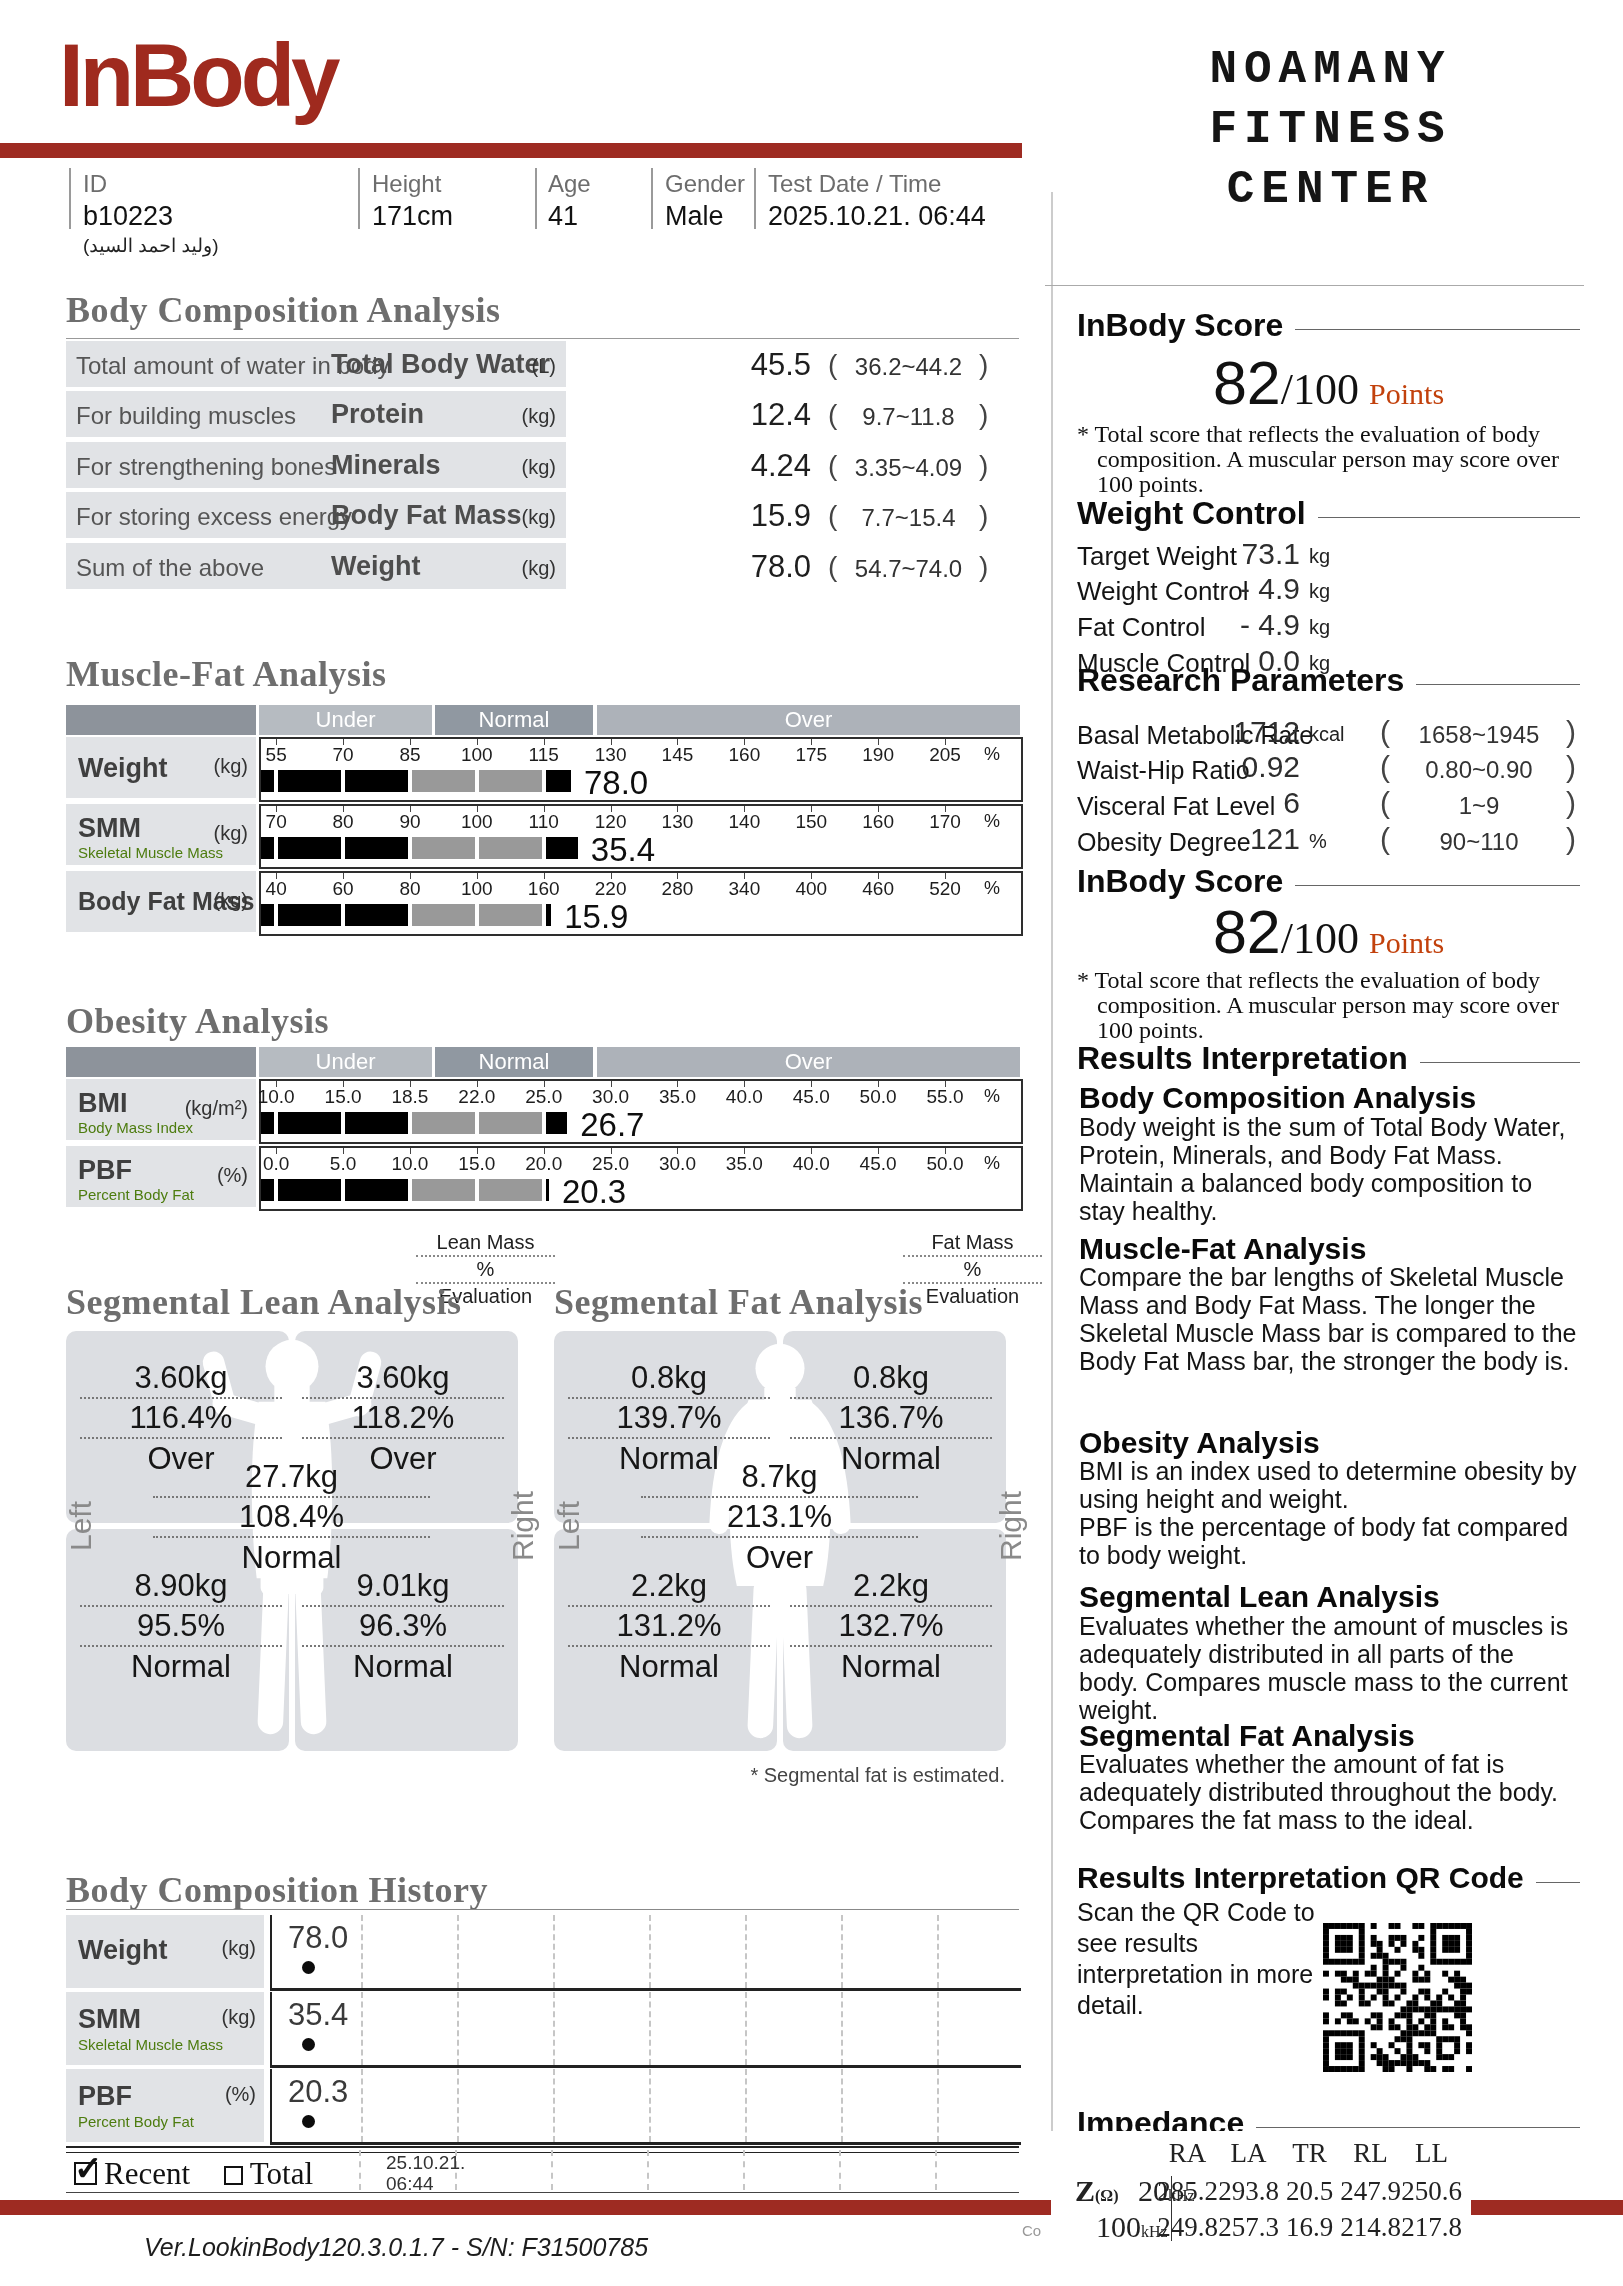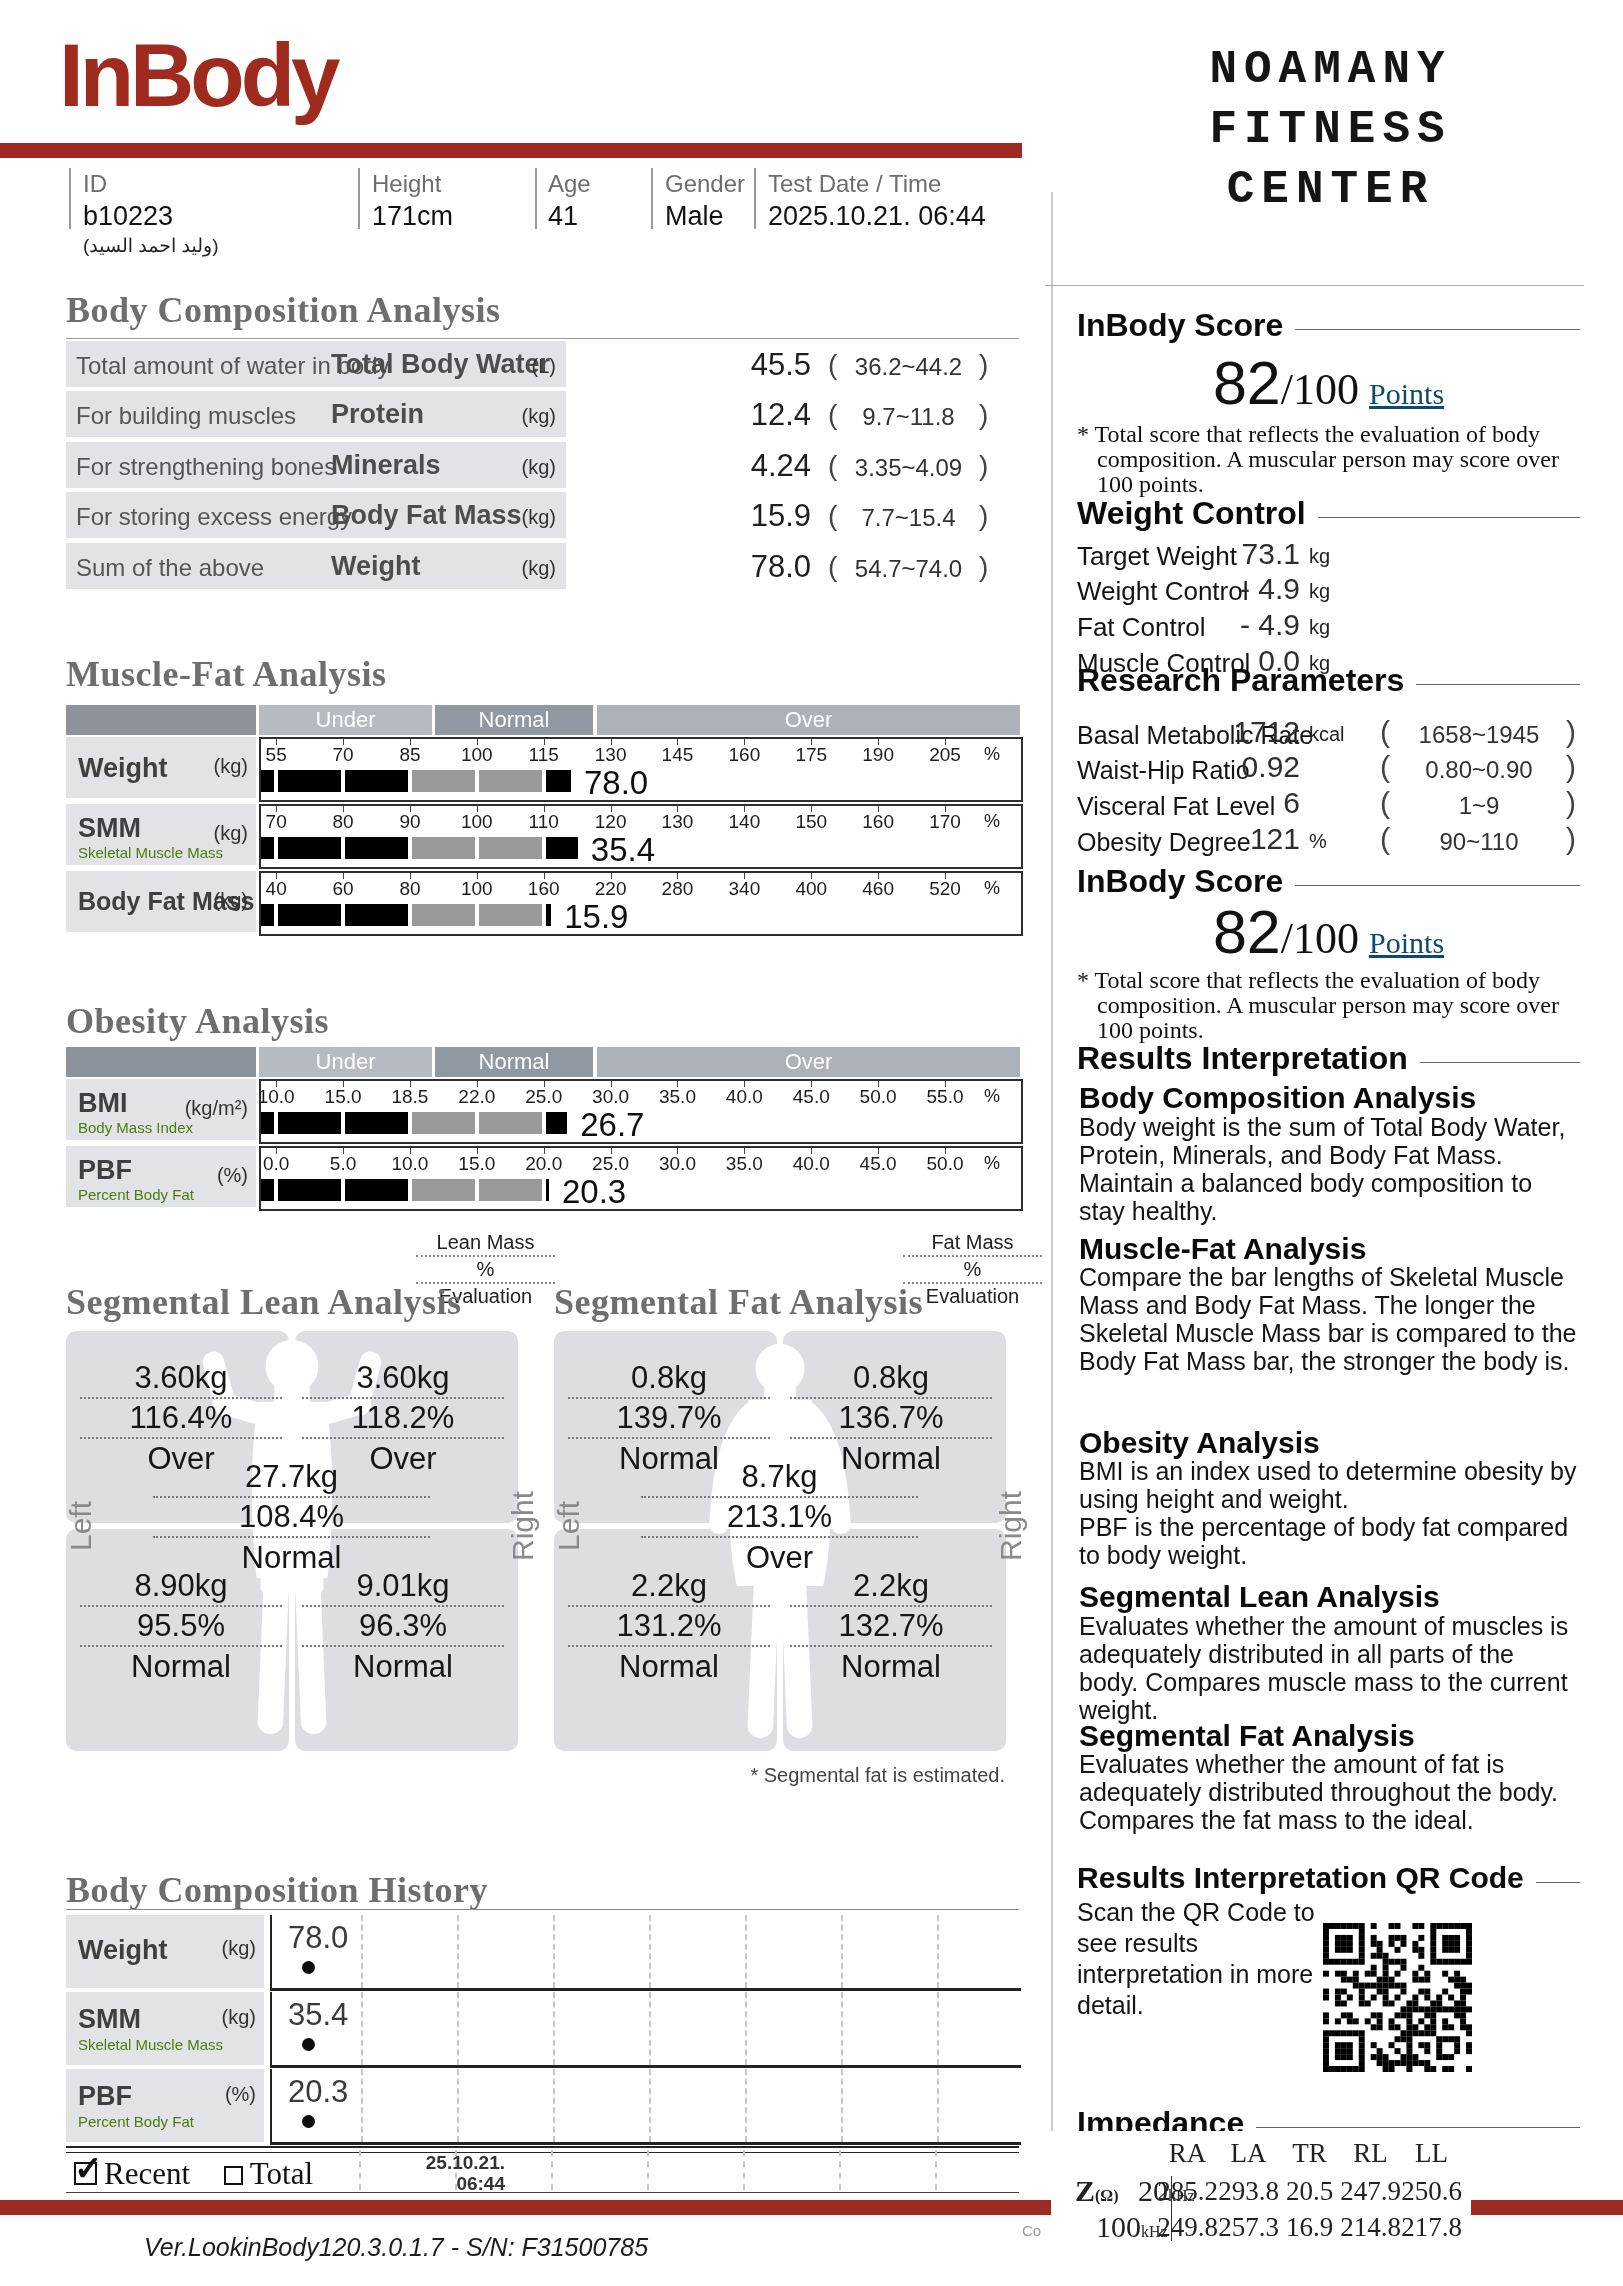--- a/index.html
+++ b/index.html
@@ -79,34 +79,34 @@
           border-left:2px solid #222;border-bottom:3px solid #222;}
   .gl{position:absolute;top:0;bottom:0;border-left:2px dashed #c6c6c6;}
   .hval{position:absolute;left:16px;top:5px;font-size:31px;color:#3a3a3a;}
   .hdot{position:absolute;left:30px;top:46px;width:13px;height:13px;border-radius:50%;background:#0c0c0c;}
   .dblrule{position:absolute;left:66px;top:2146px;width:953px;height:4px;
            border-top:2.5px solid #222;border-bottom:1px solid #222;}
   .cbline{position:absolute;left:74px;top:2156px;font-family:"Liberation Serif",serif;font-size:31px;color:#111;}
   .cbx{display:inline-block;width:19px;height:19px;border:2.5px solid #111;position:relative;top:1px;margin-right:7px;background:#fff;}
   .cbx .ck{position:absolute;left:-2px;top:-16px;font-size:34px;font-weight:bold;color:#111;font-family:"Liberation Sans",sans-serif;}
   .cbx.small{width:15px;height:15px;margin-left:26px;}
-  .hdate{position:absolute;left:386px;top:2152px;width:119px;text-align:right;font-size:19px;line-height:21px;color:#333;font-weight:bold;}
+  .hdate{position:absolute;left:386px;top:2152px;width:119px;text-align:left;font-size:19px;line-height:21px;color:#333;}
   .hbotrule{position:absolute;left:66px;top:2192px;width:953px;border-top:1.5px solid #444;}
   .gridbox{position:absolute;left:270px;top:2150px;width:749px;height:40px;}
 
   
   .vdiv{position:absolute;left:1051px;top:192px;width:2px;height:1998px;background:#ccc;}
   .toprule{position:absolute;left:1045px;top:285px;width:539px;border-top:1.5px solid #aaa;}
   .rhead{position:absolute;left:1077px;width:503px;display:flex;align-items:center;
          font-size:32px;font-weight:bold;color:#0c0c0c;}
   .rhead .line{flex:1;border-top:1.5px solid #666;margin-left:12px;margin-top:8px;}
   .score{position:absolute;left:1077px;width:503px;text-align:center;}
   .s-val{font-size:61px;color:#111;}
   .s-denom{font-family:"Liberation Serif",serif;font-size:44px;color:#111;}
-  .s-pts{font-family:"Liberation Serif",serif;font-size:30px;color:#0c4a6e;margin-left:10px;text-decoration:underline;}
+  .s-pts{font-family:"Liberation Serif",serif;font-size:30px;color:#c2410c;margin-left:10px;}
   .note{position:absolute;left:1077px;width:500px;font-family:"Liberation Serif",serif;
         font-size:24px;line-height:25px;color:#101010;text-indent:-20px;padding-left:20px;}
   .wc-row,.rp-row{position:absolute;left:1077px;width:503px;height:34px;}
   .wc-lab{position:absolute;left:0;top:4px;font-size:26px;color:#141414;}
   .rp-lab{position:absolute;left:0;top:6px;font-size:25px;color:#141414;}
   .wc-val{position:absolute;left:94px;width:129px;top:0;font-size:30px;color:#2e2e2e;text-align:right;}
   .wc-unit{position:absolute;left:232px;top:8px;font-size:20px;color:#222;}
   .rp-par{position:absolute;top:0;font-size:30px;color:#444;}
   .rp-range{position:absolute;left:319px;width:166px;top:6px;font-size:24px;color:#333;text-align:center;}
   .ihead{position:absolute;left:1079px;font-size:30px;font-weight:bold;color:#0a0a0a;}

